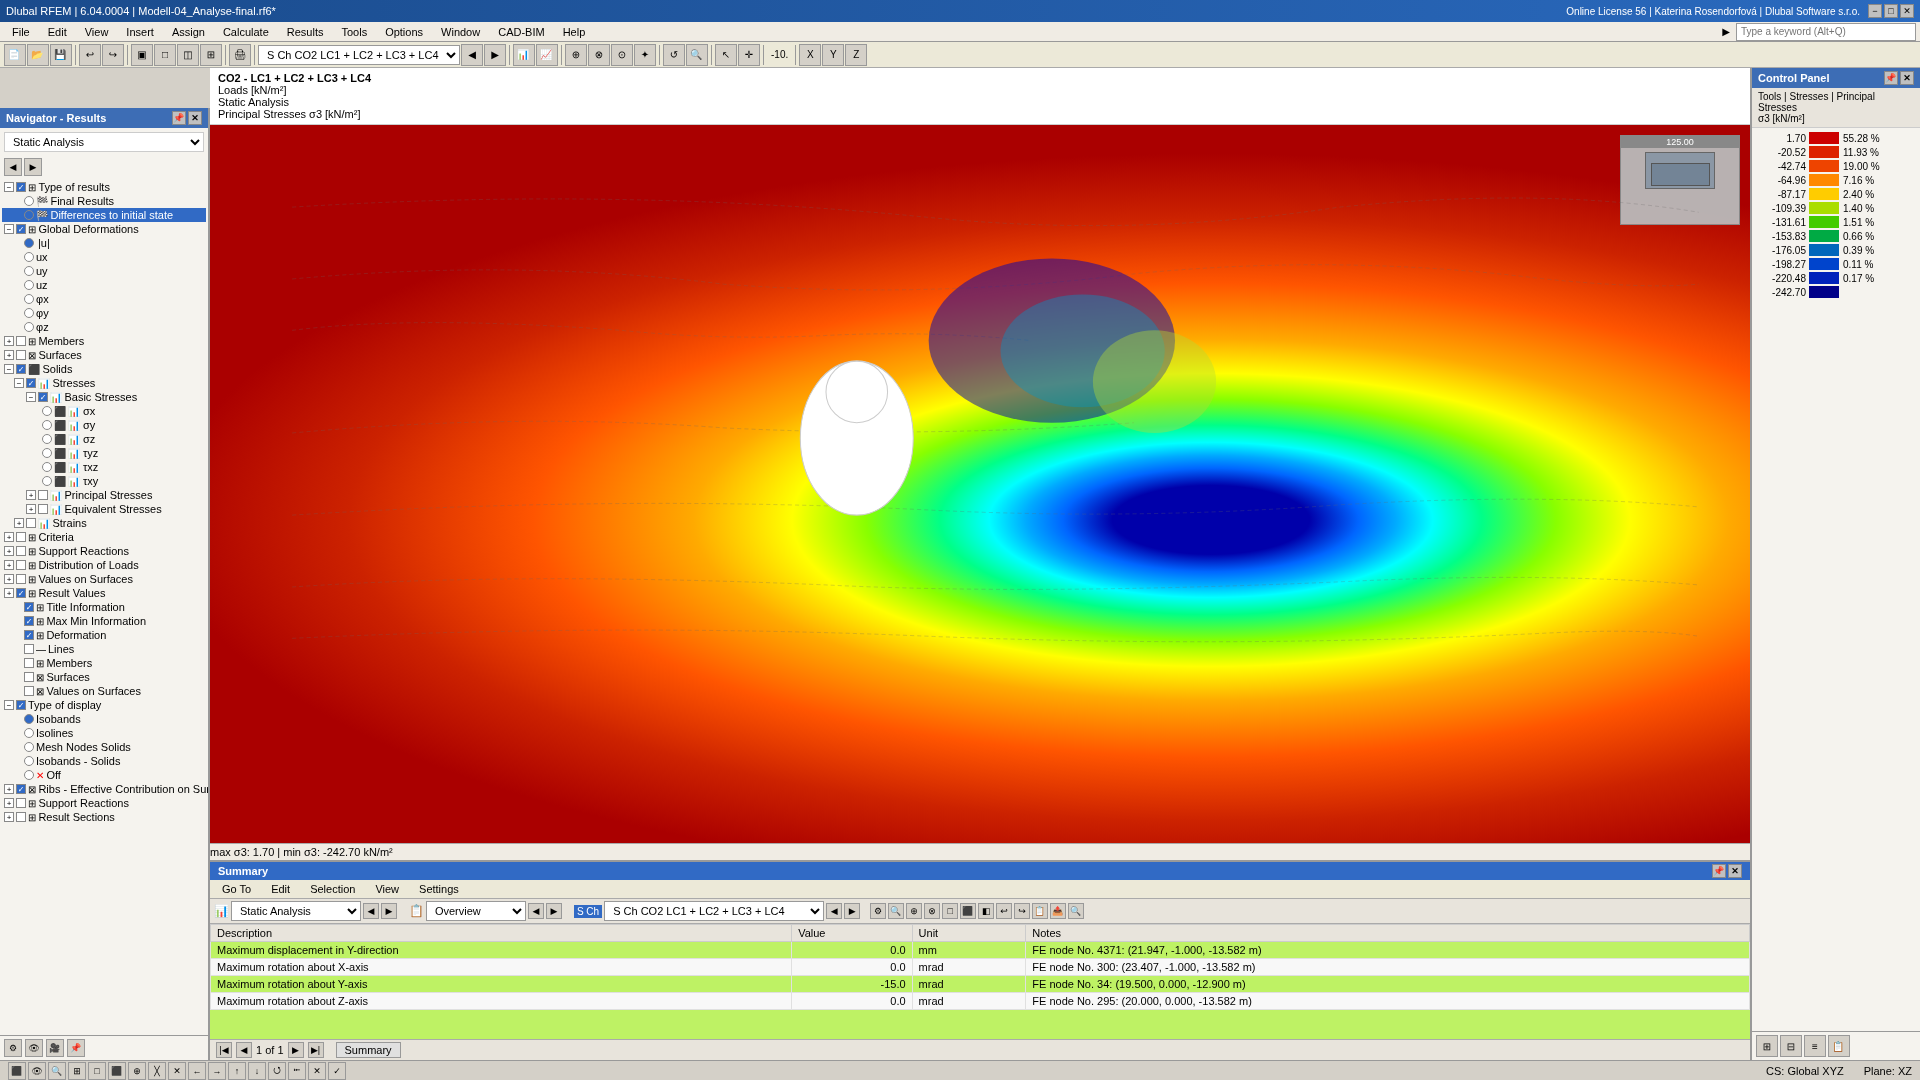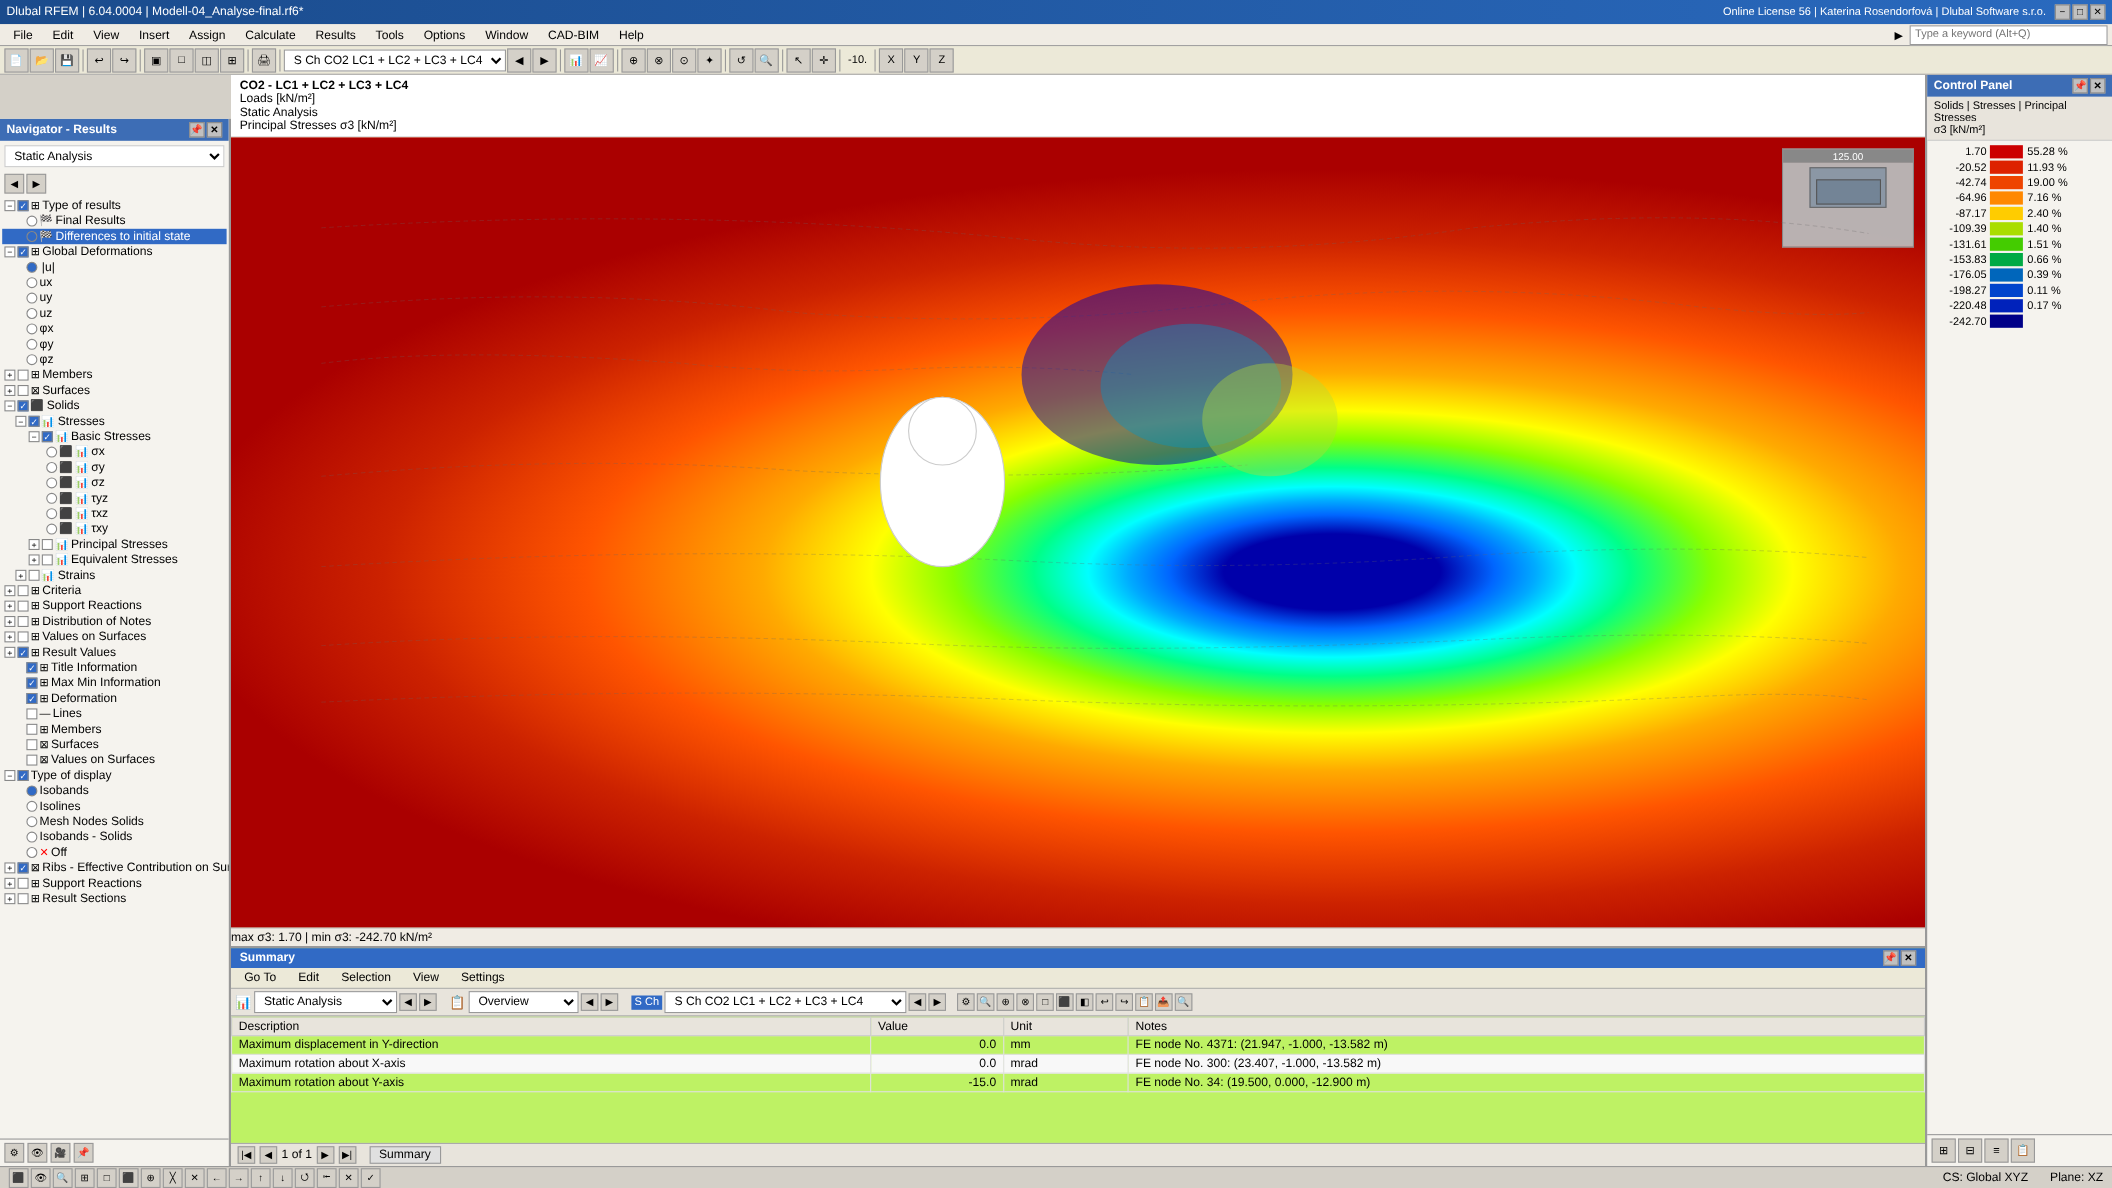--- a/index.html
+++ b/index.html
@@ -670,21 +670,21 @@
       <div class="tree-item">
         <div class="tree-expand">+</div>
         <div class="tree-checkbox"></div>
         <span style="font-size:10px;margin-right:2px;">⊞</span>
         <span>Support Reactions</span>
       </div>
       <div class="tree-item">
         <div class="tree-expand">+</div>
         <div class="tree-checkbox"></div>
         <span style="font-size:10px;margin-right:2px;">⊞</span>
-        <span>Distribution of Notes</span>
+        <span>Distribution of Loads</span>
       </div>
       <div class="tree-item">
         <div class="tree-expand">+</div>
         <div class="tree-checkbox"></div>
         <span style="font-size:10px;margin-right:2px;">⊞</span>
         <span>Values on Surfaces</span>
       </div>
 
       <div class="tree-item">
         <div class="tree-expand">+</div>
@@ -910,20 +910,26 @@
       <td style="text-align:right;">0.0</td>
       <td>mrad</td>
       <td>FE node No. 300: (23.407, -1.000, -13.582 m)</td>
     </tr>
               <tr>
       <td>Maximum rotation about Y-axis</td>
       <td style="text-align:right;">-15.0</td>
       <td>mrad</td>
       <td>FE node No. 34: (19.500, 0.000, -12.900 m)</td>
     </tr>
+              <tr>
+      <td>Maximum rotation about Z-axis</td>
+      <td style="text-align:right;">0.0</td>
+      <td>mrad</td>
+      <td>FE node No. 295: (20.000, 0.000, -13.582 m)</td>
+    </tr>
             </tbody>
         </table>
       </div>
       <div id="summary-footer">
         <div class="page-nav-btn">|◀</div>
         <div class="page-nav-btn">◀</div>
         <span>1 of 1</span>
         <div class="page-nav-btn">▶</div>
         <div class="page-nav-btn">▶|</div>
         <span style="margin-left:8px;padding:1px 8px;border:1px solid #999;background:#e0e0e0;cursor:pointer;">Summary</span>
@@ -934,21 +940,21 @@
 
   <div id="control-panel">
     <div id="cp-header">
       <span>Control Panel</span>
       <div id="cp-header-btns">
         <span>📌</span>
         <span>✕</span>
       </div>
     </div>
     <div id="cp-subtitle">
-      <div>Solids | Stresses | Principal Stresses</div>
+      <div>Tools | Stresses | Principal Stresses</div>
       <div>σ3 [kN/m²]</div>
     </div>
     <div id="cp-legend">
     <div class="legend-row">
       <span class="legend-value">1.70</span>
       <div class="legend-color" style="background:#cc0000;"></div>
       <span class="legend-pct">55.28 %</span>
     </div>
         <div class="legend-row">
       <span class="legend-value">-20.52</span>

